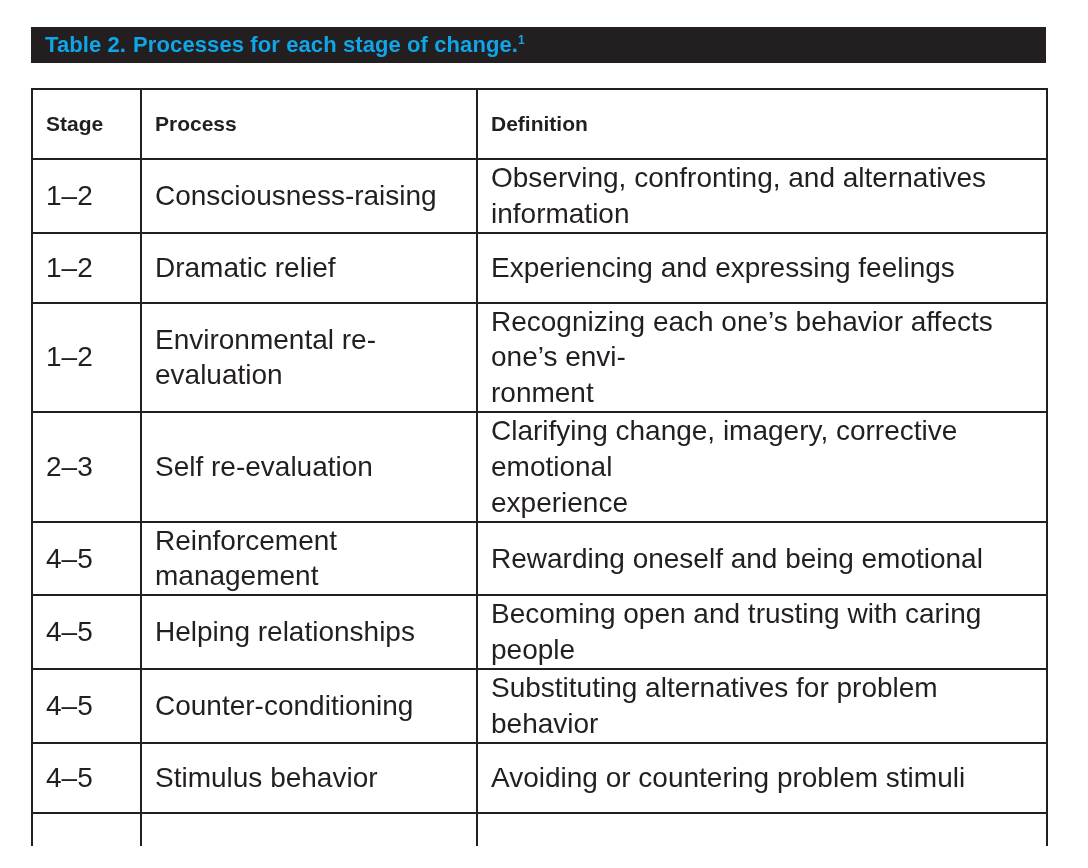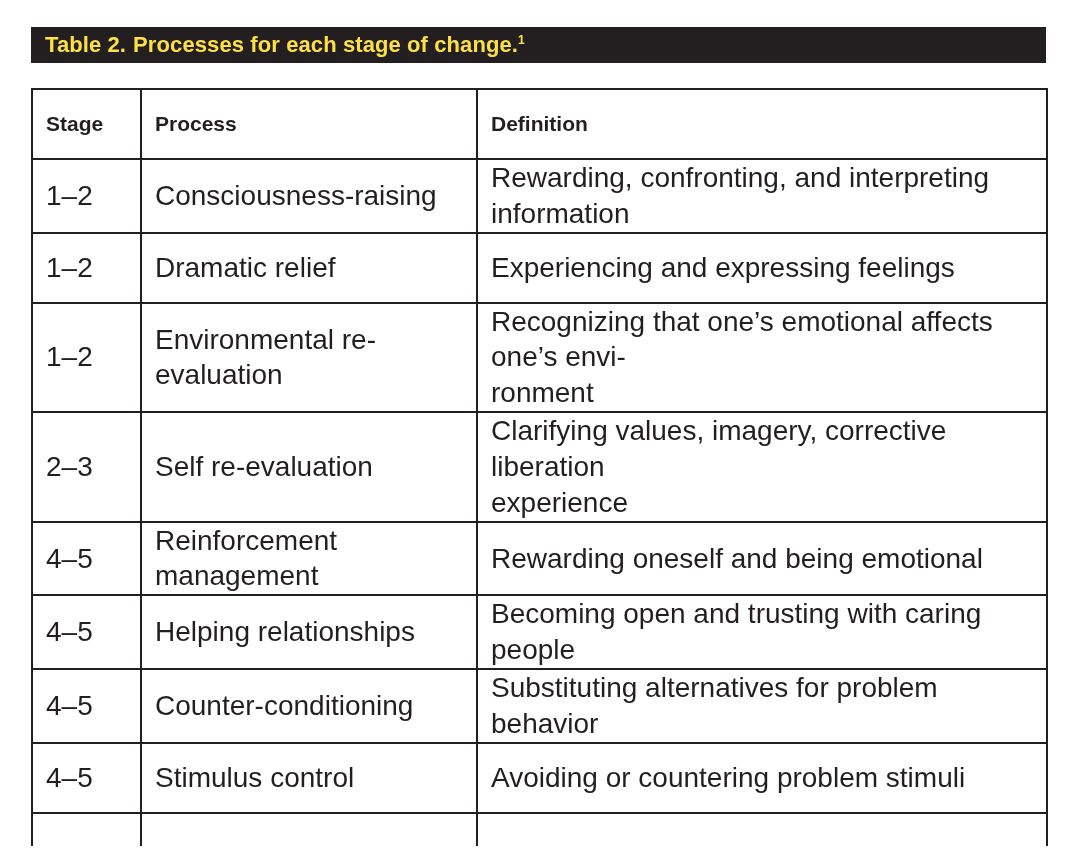--- a/index.html
+++ b/index.html
@@ -29,21 +29,21 @@
     top: 27px;
     width: 1015px;
     height: 36px;
     background: #231f20;
     display: flex;
     align-items: center;
     box-sizing: border-box;
     padding-left: 14px;
   }
   .title-text {
-    color: #fde047;
+    color: #0ea5e9;
     font-size: 22px;
     font-weight: bold;
     letter-spacing: 0.1px;
     white-space: nowrap;
     font-family: "Liberation Sans", sans-serif;
   }
   .title-label {
     font-weight: bold;
   }
   .title-main {
@@ -131,43 +131,43 @@
           <th>Stage</th>
           <th>Process</th>
           <th class="cell-def">Definition</th>
         </tr>
       </thead>
       <tbody id="table-body">
           <tr>
             <td>1–2</td>
             <td>Consciousness-raising</td>
             <td class="cell-def">
-              <span class="def-line">Rewarding, confronting, and interpreting information</span>
+              <span class="def-line">Observing, confronting, and alternatives information</span>
             </td>
           </tr>
           <tr>
             <td>1–2</td>
             <td>Dramatic relief</td>
             <td class="cell-def">
               <span class="def-line">Experiencing and expressing feelings</span>
             </td>
           </tr>
           <tr class="tall">
             <td>1–2</td>
             <td>Environmental re-evaluation</td>
             <td class="cell-def">
-              <span class="def-line">Recognizing that one’s emotional affects one’s envi-</span>
+              <span class="def-line">Recognizing each one’s behavior affects one’s envi-</span>
               <span class="def-line">ronment</span>
             </td>
           </tr>
           <tr class="tall">
             <td>2–3</td>
             <td>Self re-evaluation</td>
             <td class="cell-def">
-              <span class="def-line">Clarifying values, imagery, corrective liberation</span>
+              <span class="def-line">Clarifying change, imagery, corrective emotional</span>
               <span class="def-line">experience</span>
             </td>
           </tr>
           <tr>
             <td>4–5</td>
             <td>Reinforcement management</td>
             <td class="cell-def">
               <span class="def-line">Rewarding oneself and being emotional</span>
             </td>
           </tr>
@@ -180,21 +180,21 @@
           </tr>
           <tr>
             <td>4–5</td>
             <td>Counter-conditioning</td>
             <td class="cell-def">
               <span class="def-line">Substituting alternatives for problem behavior</span>
             </td>
           </tr>
           <tr>
             <td>4–5</td>
-            <td>Stimulus control</td>
+            <td>Stimulus behavior</td>
             <td class="cell-def">
               <span class="def-line">Avoiding or countering problem stimuli</span>
             </td>
           </tr>
           <tr class="partial">
             <td></td>
             <td></td>
             <td></td>
           </tr>
         </tbody>

